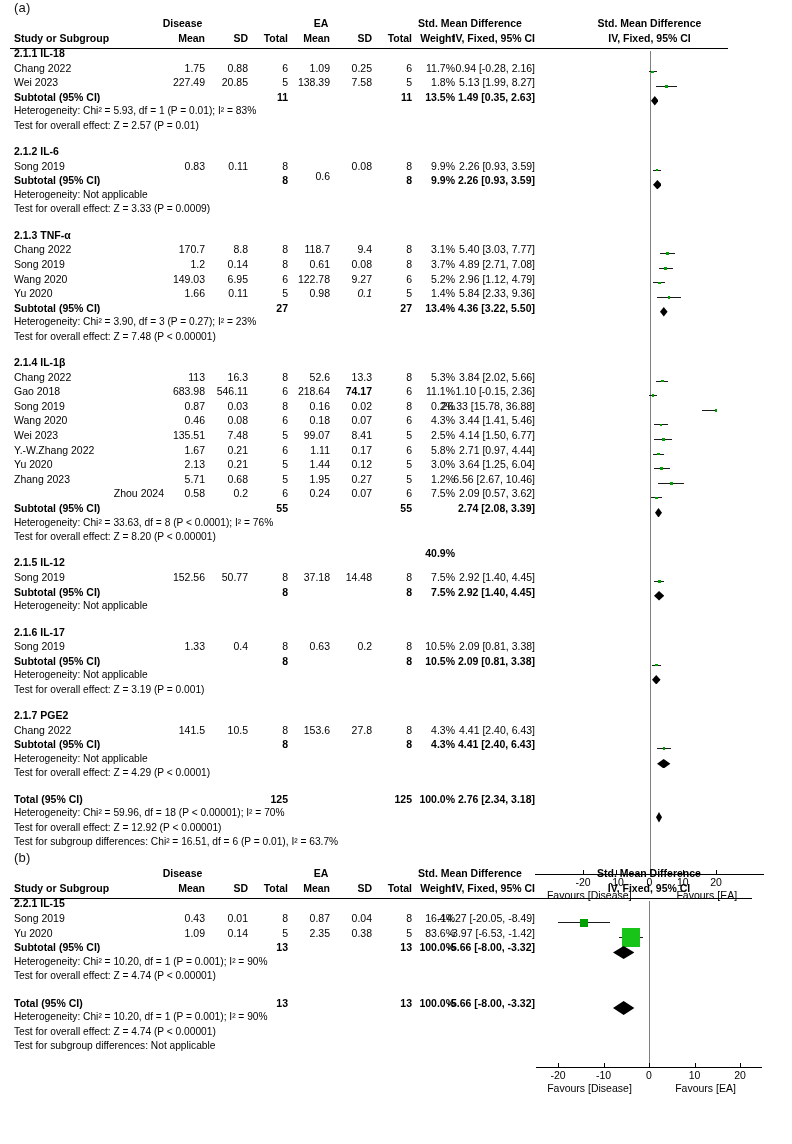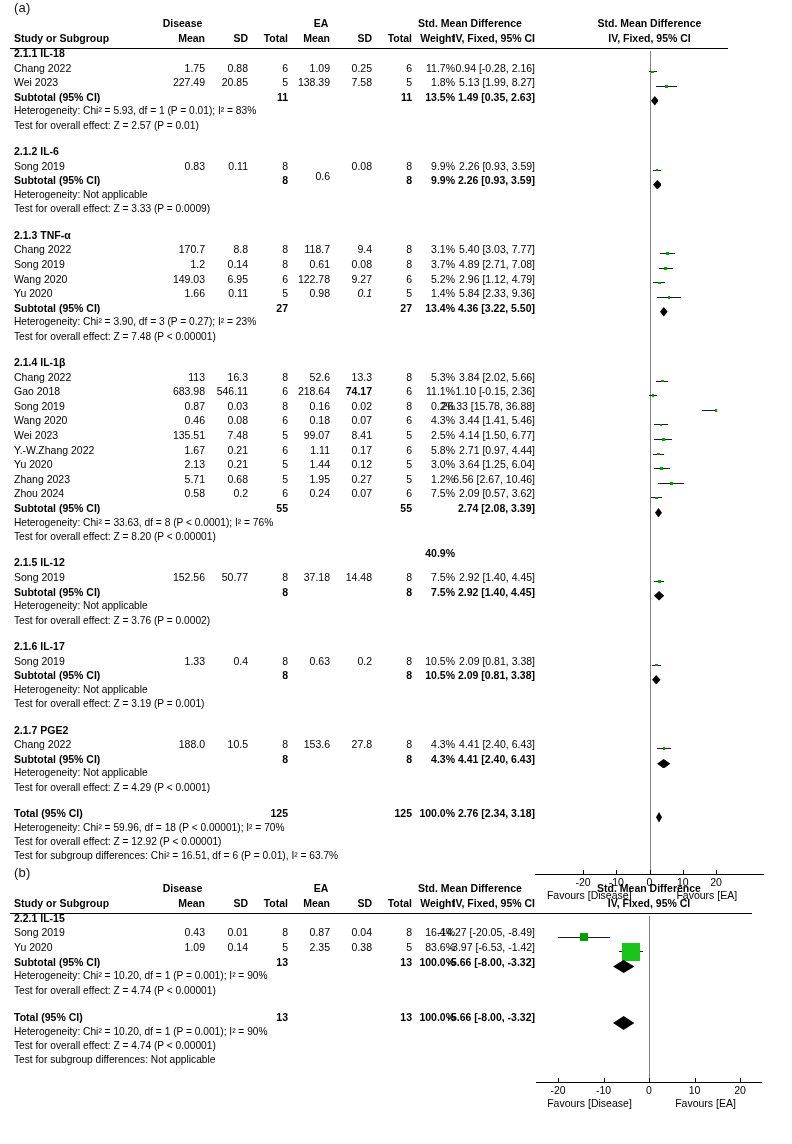--- a/index.html
+++ b/index.html
@@ -292,21 +292,21 @@
         <span class="c r" style="left: 135px; width: 70px;">5.71</span>
         <span class="c r" style="left: 188px; width: 60px;">0.68</span>
         <span class="c r" style="left: 243px; width: 45px;">5</span>
         <span class="c r" style="left: 260px; width: 70px;">1.95</span>
         <span class="c r" style="left: 312px; width: 60px;">0.27</span>
         <span class="c r" style="left: 367px; width: 45px;">5</span>
         <span class="c r" style="left: 400px; width: 55px;">1.2%</span>
         <span class="c r" style="left: 405px; width: 130px;">6.56 [2.67, 10.46]</span>
       </div>
       <div class="row">
-        <span class="c l" style="left: 14px; width: 150px;">Zhou 2024</span>
+        <span class="c l" style="left: 14px; width: 150px; text-align: right;">Zhou 2024</span>
         <span class="c r" style="left: 135px; width: 70px;">0.58</span>
         <span class="c r" style="left: 188px; width: 60px;">0.2</span>
         <span class="c r" style="left: 243px; width: 45px;">6</span>
         <span class="c r" style="left: 260px; width: 70px;">0.24</span>
         <span class="c r" style="left: 312px; width: 60px;">0.07</span>
         <span class="c r" style="left: 367px; width: 45px;">6</span>
         <span class="c r" style="left: 400px; width: 55px;">7.5%</span>
         <span class="c r" style="left: 405px; width: 130px;">2.09 [0.57, 3.62]</span>
       </div>
       <div class="row bold">
@@ -348,23 +348,20 @@
         <span class="c r" style="left: 243px; width: 45px;">8</span>
         <span class="c r" style="left: 260px; width: 70px;"></span>
         <span class="c r" style="left: 312px; width: 60px;"></span>
         <span class="c r" style="left: 367px; width: 45px;">8</span>
         <span class="c r" style="left: 400px; width: 55px;">7.5%</span>
         <span class="c r" style="left: 405px; width: 130px;">2.92 [1.40, 4.45]</span>
       </div>
       <div class="note">
         <span>Heterogeneity: Not applicable</span>
       </div>
-      <div class="note">
-        <span>Test for overall effect: Z = 3.76 (P = 0.0002)</span>
-      </div>
       <div style="height: 11px;"></div>
       <div class="row bold">
         <span class="c l" style="left: 14px; width: 260px;">2.1.6 IL-17</span>
       </div>
       <div class="row">
         <span class="c l" style="left: 14px; width: 150px;">Song 2019</span>
         <span class="c r" style="left: 135px; width: 70px;">1.33</span>
         <span class="c r" style="left: 188px; width: 60px;">0.4</span>
         <span class="c r" style="left: 243px; width: 45px;">8</span>
         <span class="c r" style="left: 260px; width: 70px;">0.63</span>
@@ -389,21 +386,21 @@
       </div>
       <div class="note">
         <span>Test for overall effect: Z = 3.19 (P = 0.001)</span>
       </div>
       <div style="height: 11px;"></div>
       <div class="row bold">
         <span class="c l" style="left: 14px; width: 260px;">2.1.7 PGE2</span>
       </div>
       <div class="row">
         <span class="c l" style="left: 14px; width: 150px;">Chang 2022</span>
-        <span class="c r" style="left: 135px; width: 70px;">188.0</span>
+        <span class="c r" style="left: 135px; width: 70px;">141.5</span>
         <span class="c r" style="left: 188px; width: 60px;">10.5</span>
         <span class="c r" style="left: 243px; width: 45px;">8</span>
         <span class="c r" style="left: 260px; width: 70px;">153.6</span>
         <span class="c r" style="left: 312px; width: 60px;">27.8</span>
         <span class="c r" style="left: 367px; width: 45px;">8</span>
         <span class="c r" style="left: 400px; width: 55px;">4.3%</span>
         <span class="c r" style="left: 405px; width: 130px;">4.41 [2.40, 6.43]</span>
       </div>
       <div class="row bold">
         <span class="c l" style="left: 14px; width: 150px;">Subtotal (95% CI)</span>

